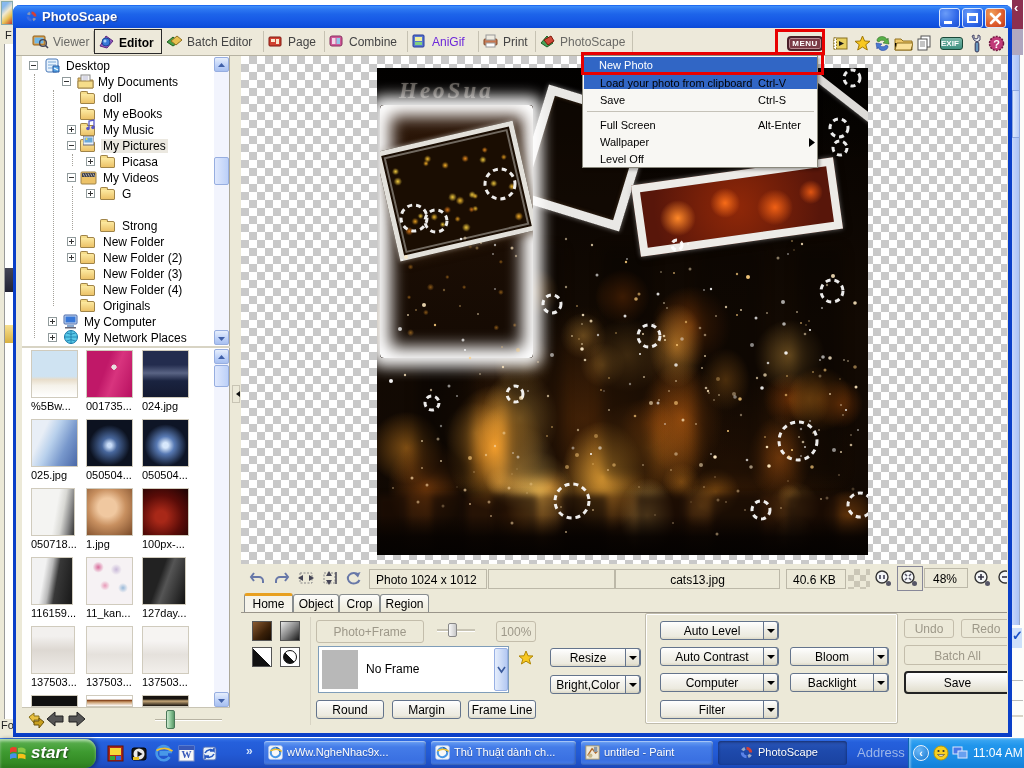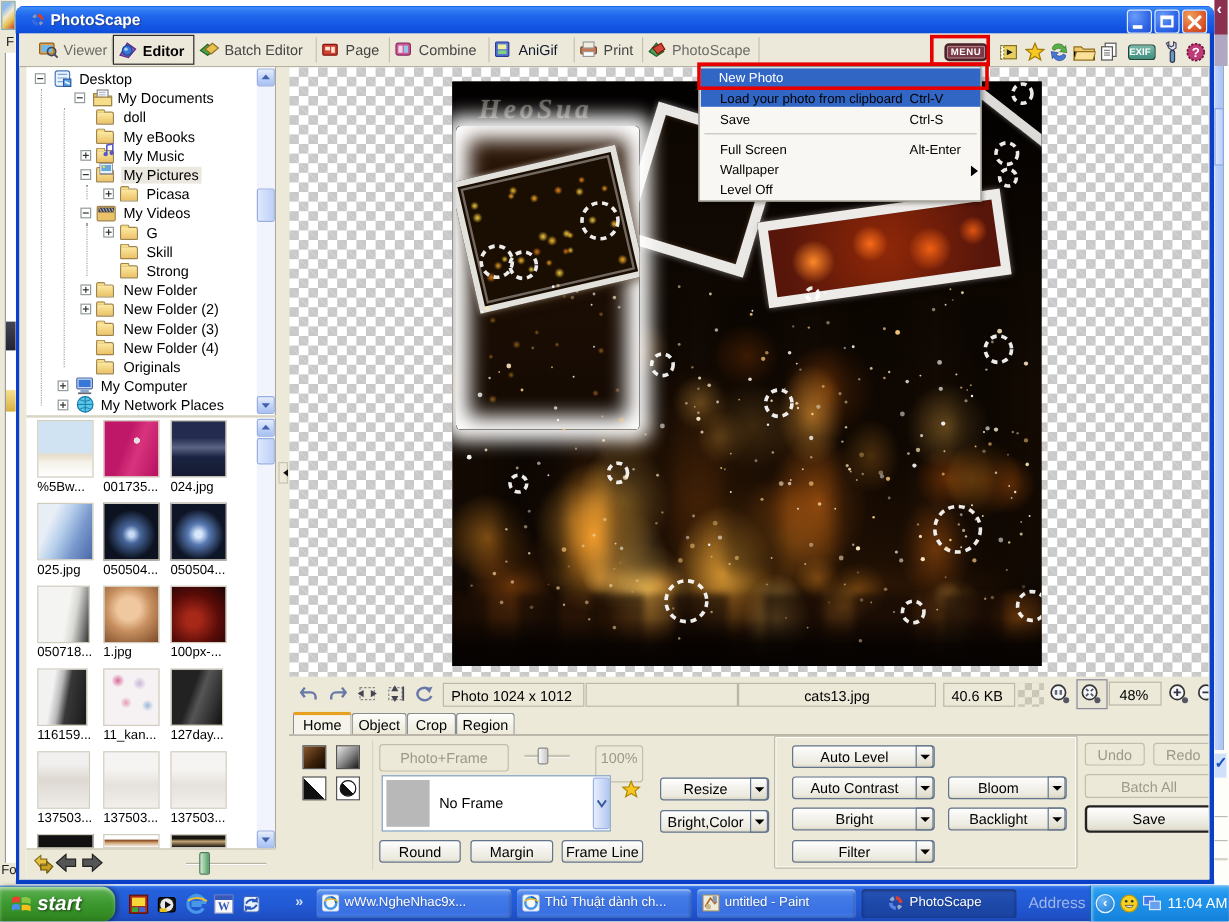--- a/index.html
+++ b/index.html
@@ -113,21 +113,21 @@
         </svg></div>
       <div class="abs" style="left:24px;top:6px;font-size:12px;color:#444;font-weight:normal;white-space:nowrap;">Combine</div>
     </div>
 <div class="abs" style="left:391px;top:3px;width:1px;height:21px;background:#c6c2b2;"></div>
 <div class="abs" style="left:392px;top:1px;width:70px;height:25px;">
       <div class="abs" style="left:3px;top:4px;"><svg width="17" height="16" viewBox="0 0 17 16">
           <rect x="2" y="2" width="11" height="12" rx="1" fill="#5878d0" stroke="#283898"></rect>
           <rect x="4" y="4" width="7" height="4" fill="#f0f0a0"></rect>
           <rect x="4" y="9" width="7" height="3" fill="#80d080"></rect>
         </svg></div>
-      <div class="abs" style="left:24px;top:6px;font-size:12px;color:#0f172a;font-weight:normal;white-space:nowrap;">AniGif</div>
+      <div class="abs" style="left:24px;top:6px;font-size:12px;color:#6d28d9;font-weight:normal;white-space:nowrap;">AniGif</div>
     </div>
 <div class="abs" style="left:462px;top:3px;width:1px;height:21px;background:#c6c2b2;"></div>
 <div class="abs" style="left:463px;top:1px;width:56px;height:25px;">
       <div class="abs" style="left:3px;top:4px;"><svg width="17" height="16" viewBox="0 0 17 16">
           <rect x="2" y="6" width="13" height="6" rx="1" fill="#c87850" stroke="#804828"></rect>
           <rect x="4" y="2" width="9" height="5" fill="#f0ece0" stroke="#999"></rect>
           <rect x="4" y="10" width="9" height="4" fill="#fff" stroke="#999"></rect>
         </svg></div>
       <div class="abs" style="left:24px;top:6px;font-size:12px;color:#444;font-weight:normal;white-space:nowrap;">Print</div>
     </div>
@@ -257,26 +257,20 @@
         </svg>
       </div>
       <div class="abs" style="left:79px;top:1px;padding:0 2px;">My Videos</div>
     </div>
 <div class="trow" style="left:0px;top:130px;width:205px;">
       <div class="pm p" style="left:64px;"></div>
       <div class="abs" style="left:78px;top:0px;width:17px;height:16px;">
         <div class="fol"></div>
       </div>
       <div class="abs" style="left:98px;top:1px;padding:0 2px;">G</div>
-    </div>
-<div class="trow" style="left:0px;top:146px;width:205px;">
-      <div class="abs" style="left:78px;top:0px;width:17px;height:16px;">
-        <div class="fol"></div>
-      </div>
-      <div class="abs" style="left:98px;top:1px;padding:0 2px;">Skill</div>
     </div>
 <div class="trow" style="left:0px;top:162px;width:205px;">
       <div class="abs" style="left:78px;top:0px;width:17px;height:16px;">
         <div class="fol"></div>
       </div>
       <div class="abs" style="left:98px;top:1px;padding:0 2px;">Strong</div>
     </div>
 <div class="trow" style="left:0px;top:178px;width:205px;">
       <div class="pm p" style="left:45px;"></div>
       <div class="abs" style="left:58px;top:0px;width:17px;height:16px;">
@@ -792,21 +786,21 @@
 <div class="abs" style="left:11px;top:34px;width:20px;height:20px;border:1px solid #555;background:linear-gradient(45deg,#111 49.5%,#fff 50%);"></div>
 <div class="abs" style="left:39px;top:34px;width:20px;height:20px;border:1px solid #555;background:#fff;">
   <div class="abs" style="left:2px;top:2px;width:14px;height:14px;border-radius:50%;background:linear-gradient(45deg,#111 50%,#fff 50%);border:1px solid #111;"></div>
     </div>
 <div class="abs" style="left:69px;top:4px;width:1px;height:108px;background:#d8d4c4;"></div>
 <div class="disbtn" style="left:75px;top:7px;width:108px;height:23px;">
       <div class="ct2" style="top:4px;">Photo+Frame</div>
     </div>
 <div class="abs" style="left:196px;top:16px;width:38px;height:3px;background:#c8c4b4;border-bottom:1px solid #fff;"></div>
 <div class="abs" style="left:207px;top:10px;width:9px;height:14px;background:linear-gradient(90deg,#f8f8f8,#c8c8c8);border:1px solid #888;border-radius:2px;"></div>
-<div class="disbtn" style="left:255px;top:8px;width:40px;height:31px;">
+<div class="disbtn" style="left:255px;top:8px;width:40px;height:21px;">
       <div class="ct2" style="top:3px;">100%</div>
     </div>
 <div class="abs" style="left:77px;top:33px;width:191px;height:47px;background:#fff;border:1px solid #7f9db9;">
  <div class="abs" style="left:3px;top:3px;width:36px;height:39px;background:#b8b8b8;"></div>
  <div class="abs" style="left:47px;top:15px;font-size:12px;">No Frame</div>
  <div class="abs" style="left:175px;top:1px;width:14px;height:43px;background:linear-gradient(90deg,#e6eefc,#b4c9f2);border:1px solid #98b0e4;border-radius:2px;">
    <svg class="abs" style="left:2px;top:16px" width="9" height="9">
           <path d="M1 2 L4.5 7 L8 2" fill="none" stroke="#3a5a9c" stroke-width="1.6"></path>
         </svg>
       </div>
@@ -834,21 +828,21 @@
 <div class="abs" style="left:404px;top:0px;width:253px;height:111px;border:1px solid #c0bcac;border-radius:2px;box-shadow:inset 0 0 0 1px #fff;"></div>
 <div class="xpbtn" style="left:419px;top:8px;width:119px;height:19px;">
       <div class="ct">Auto Level</div>
       <div class="drop"></div>
     </div>
 <div class="xpbtn" style="left:419px;top:34px;width:119px;height:19px;">
       <div class="ct">Auto Contrast</div>
       <div class="drop"></div>
     </div>
 <div class="xpbtn" style="left:419px;top:60px;width:119px;height:19px;">
-      <div class="ct">Bright</div>
+      <div class="ct">Computer</div>
       <div class="drop"></div>
     </div>
 <div class="xpbtn" style="left:419px;top:87px;width:119px;height:19px;">
       <div class="ct">Filter</div>
       <div class="drop"></div>
     </div>
 <div class="xpbtn" style="left:549px;top:34px;width:99px;height:19px;">
       <div class="ct">Bloom</div>
       <div class="drop"></div>
     </div>

